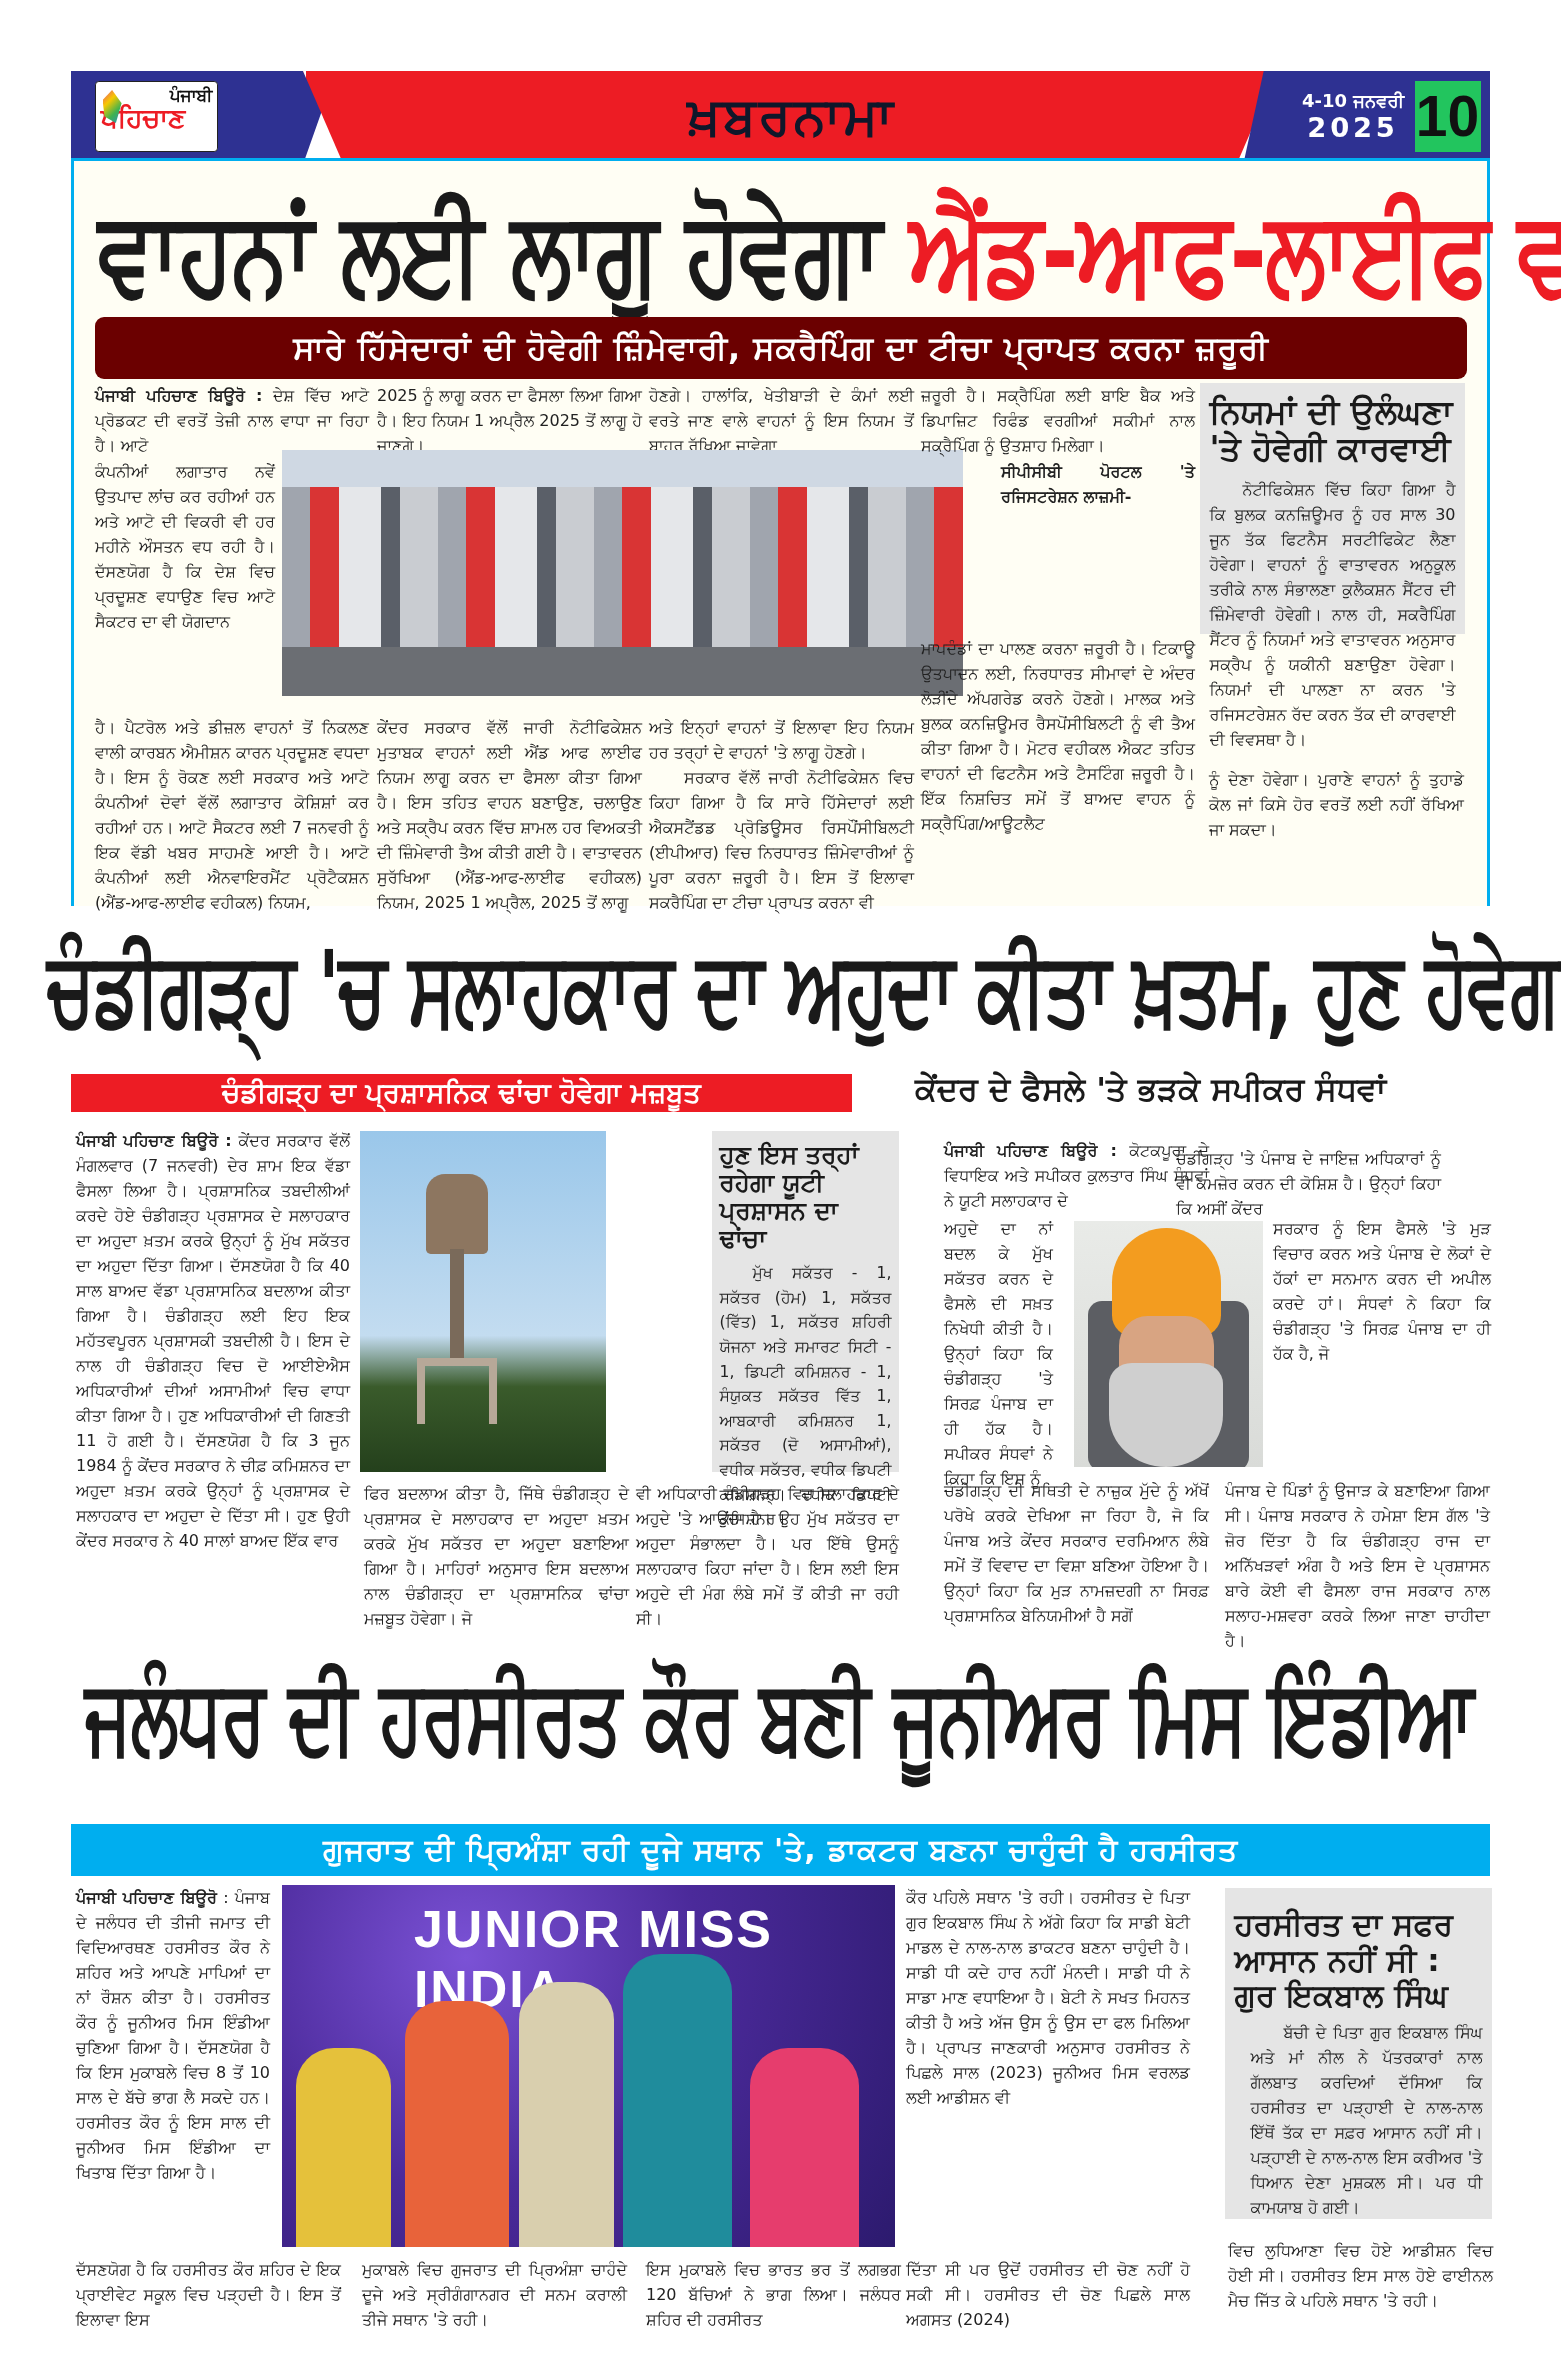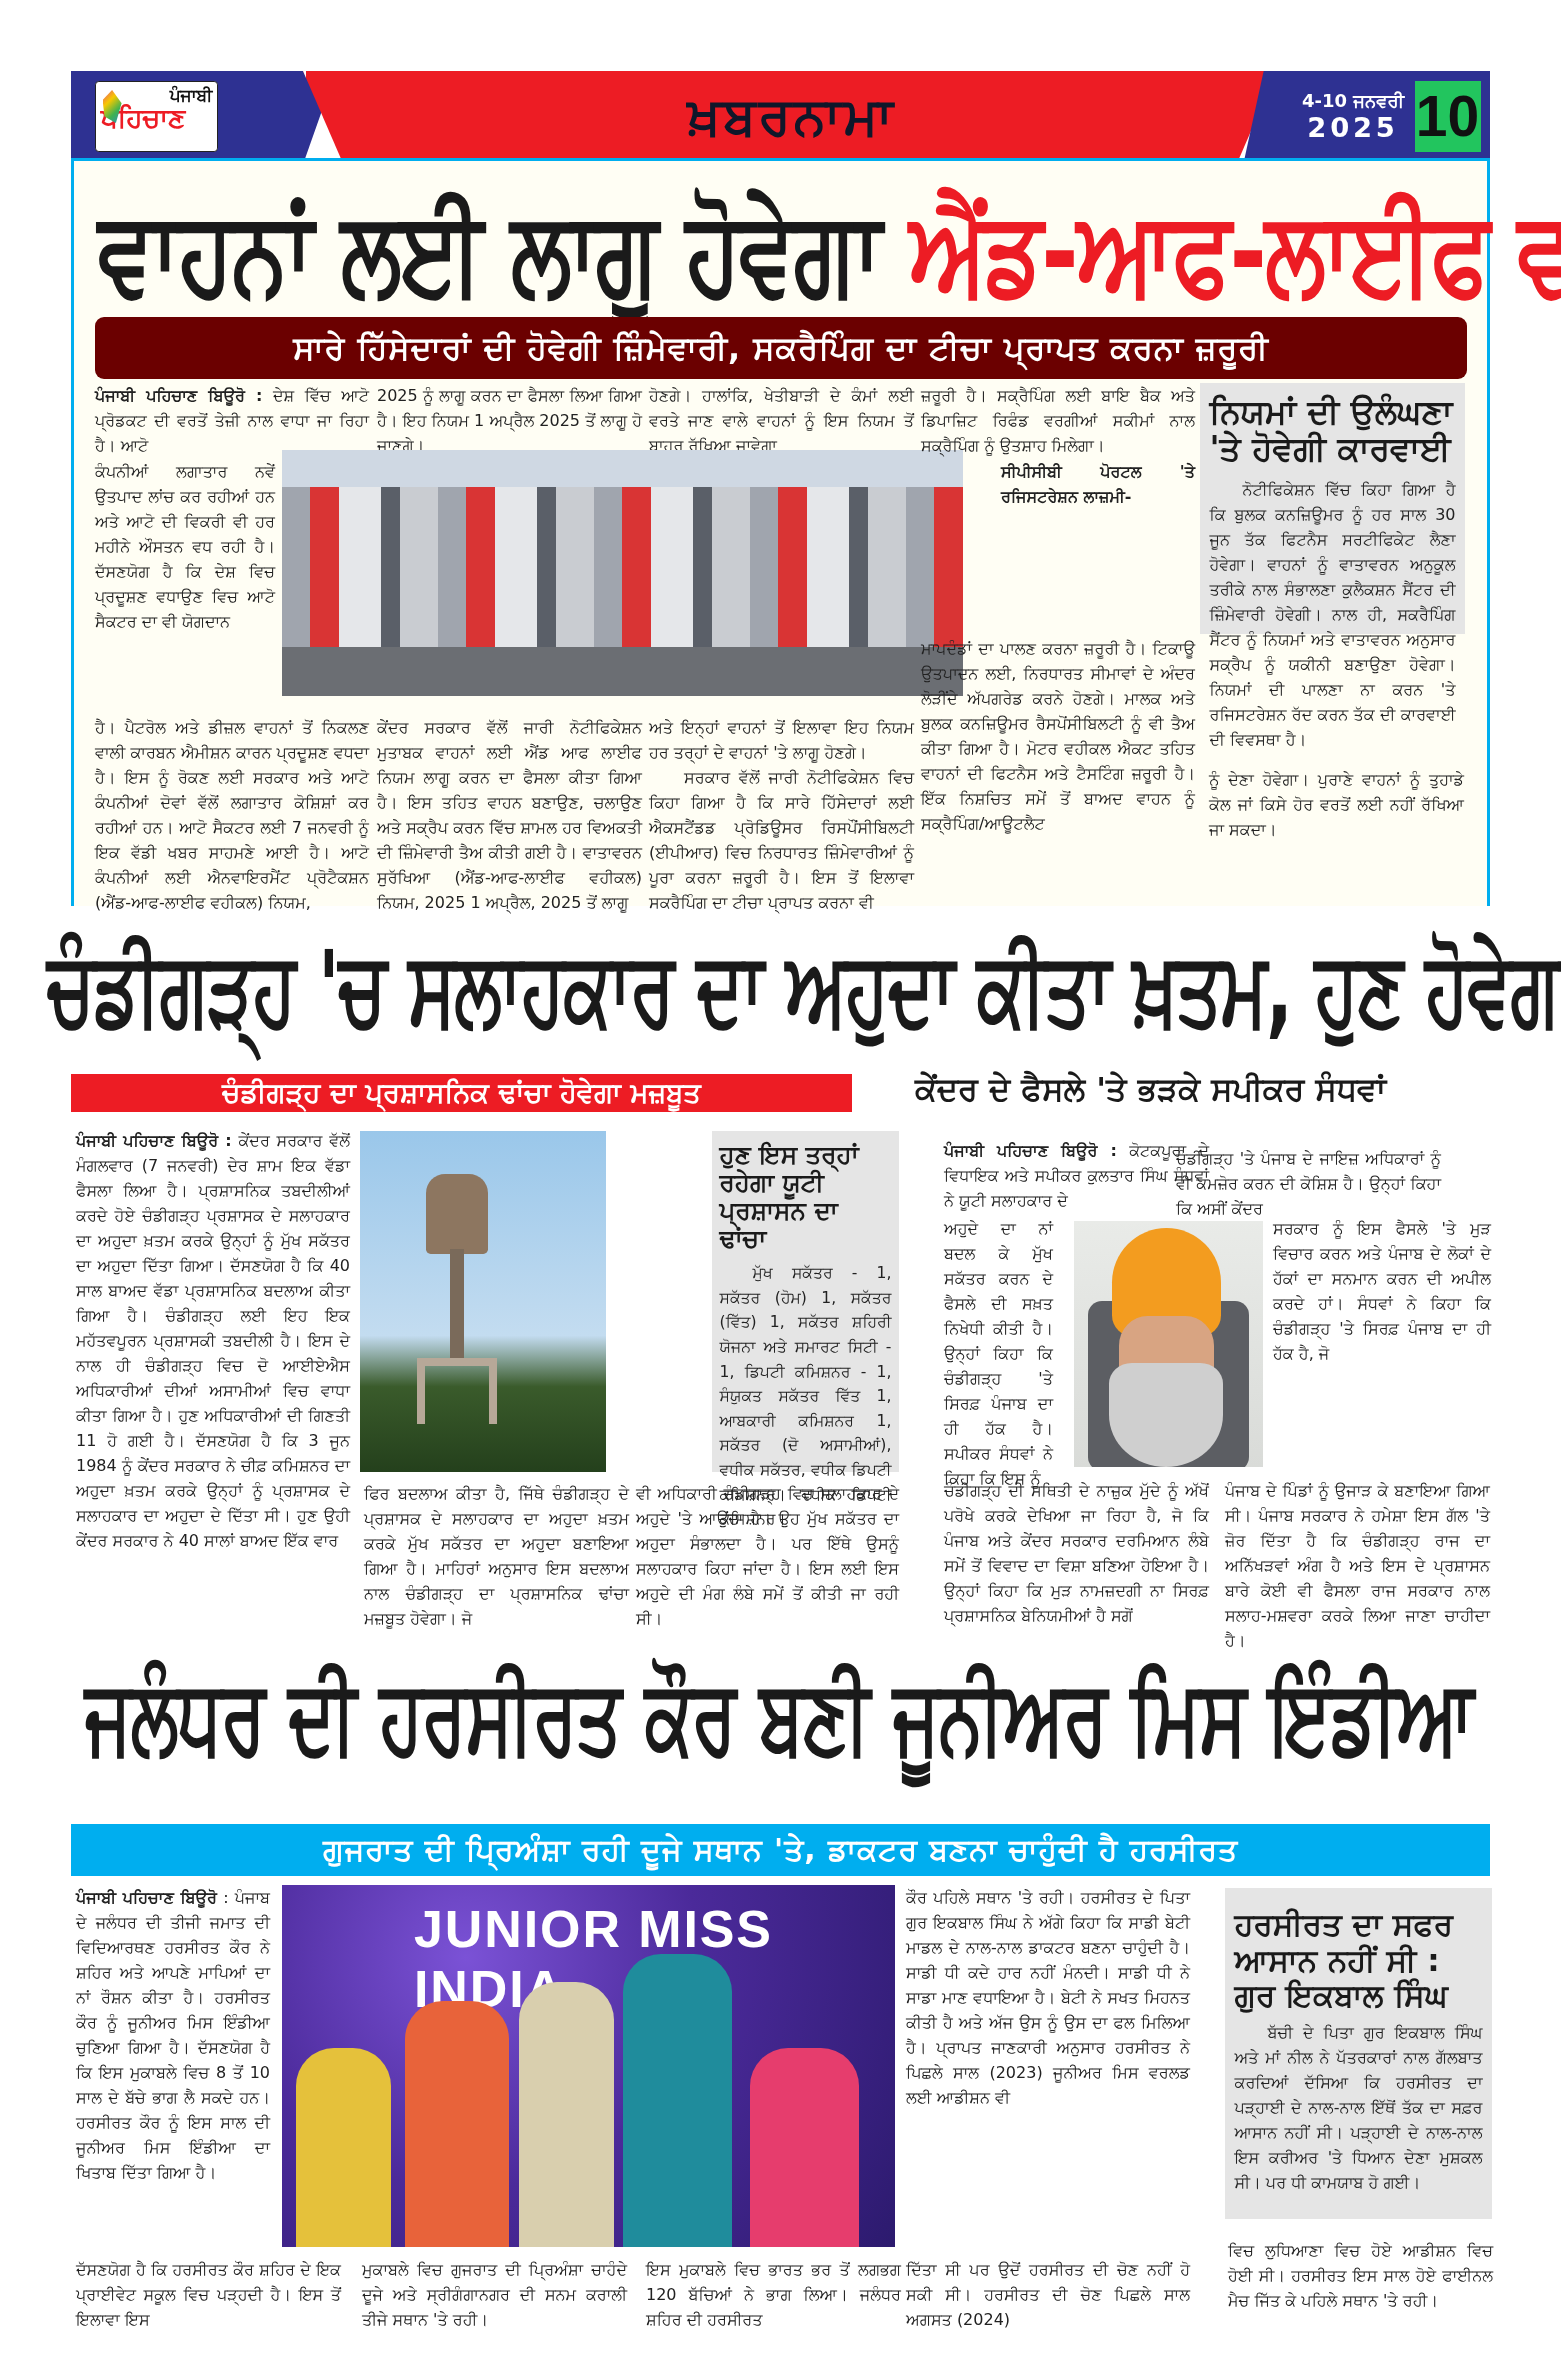--- a/index.html
+++ b/index.html
@@ -182,16 +182,16 @@
 
 <div class="col" style="left:76px; top:2257px; width:265px;">ਦੱਸਣਯੋਗ ਹੈ ਕਿ ਹਰਸੀਰਤ ਕੌਰ ਸ਼ਹਿਰ ਦੇ ਇਕ ਪ੍ਰਾਈਵੇਟ ਸਕੂਲ ਵਿਚ ਪੜ੍ਹਦੀ ਹੈ। ਇਸ ਤੋਂ ਇਲਾਵਾ ਇਸ</div>
 <div class="col" style="left:362px; top:2257px; width:265px;">ਮੁਕਾਬਲੇ ਵਿਚ ਗੁਜਰਾਤ ਦੀ ਪ੍ਰਿਅੰਸ਼ਾ ਚਾਹੰਦੇ ਦੂਜੇ ਅਤੇ ਸ੍ਰੀਗੰਗਾਨਗਰ ਦੀ ਸਨਮ ਕਰਾਲੀ ਤੀਜੇ ਸਥਾਨ 'ਤੇ ਰਹੀ।</div>
 <div class="col" style="left:646px; top:2257px; width:255px;">ਇਸ ਮੁਕਾਬਲੇ ਵਿਚ ਭਾਰਤ ਭਰ ਤੋਂ ਲਗਭਗ 120 ਬੱਚਿਆਂ ਨੇ ਭਾਗ ਲਿਆ। ਜਲੰਧਰ ਸ਼ਹਿਰ ਦੀ ਹਰਸੀਰਤ</div>
 
 <div class="col" style="left:906px; top:1885px; width:284px;">ਕੌਰ ਪਹਿਲੇ ਸਥਾਨ 'ਤੇ ਰਹੀ। ਹਰਸੀਰਤ ਦੇ ਪਿਤਾ ਗੁਰ ਇਕਬਾਲ ਸਿੰਘ ਨੇ ਅੱਗੇ ਕਿਹਾ ਕਿ ਸਾਡੀ ਬੇਟੀ ਮਾਡਲ ਦੇ ਨਾਲ-ਨਾਲ ਡਾਕਟਰ ਬਣਨਾ ਚਾਹੁੰਦੀ ਹੈ। ਸਾਡੀ ਧੀ ਕਦੇ ਹਾਰ ਨਹੀਂ ਮੰਨਦੀ। ਸਾਡੀ ਧੀ ਨੇ ਸਾਡਾ ਮਾਣ ਵਧਾਇਆ ਹੈ। ਬੇਟੀ ਨੇ ਸਖਤ ਮਿਹਨਤ ਕੀਤੀ ਹੈ ਅਤੇ ਅੱਜ ਉਸ ਨੂੰ ਉਸ ਦਾ ਫਲ ਮਿਲਿਆ ਹੈ। ਪ੍ਰਾਪਤ ਜਾਣਕਾਰੀ ਅਨੁਸਾਰ ਹਰਸੀਰਤ ਨੇ ਪਿਛਲੇ ਸਾਲ (2023) ਜੂਨੀਅਰ ਮਿਸ ਵਰਲਡ ਲਈ ਆਡੀਸ਼ਨ ਵੀ</div>
 <div class="col" style="left:906px; top:2257px; width:284px;">ਦਿੱਤਾ ਸੀ ਪਰ ਉਦੋਂ ਹਰਸੀਰਤ ਦੀ ਚੋਣ ਨਹੀਂ ਹੋ ਸਕੀ ਸੀ। ਹਰਸੀਰਤ ਦੀ ਚੋਣ ਪਿਛਲੇ ਸਾਲ ਅਗਸਤ (2024)</div>
 
 <div class="sidebox" style="left:1225px; top:1888px; width:267px; height:331px; padding:19px 9.5px;">
   <h3 style="font-size:31px;">ਹਰਸੀਰਤ ਦਾ ਸਫਰ ਆਸਾਨ ਨਹੀਂ ਸੀ : ਗੁਰ ਇਕਬਾਲ ਸਿੰਘ</h3>
-  <p style="margin-top:5.7px;">ਬੱਚੀ ਦੇ ਪਿਤਾ ਗੁਰ ਇਕਬਾਲ ਸਿੰਘ ਅਤੇ ਮਾਂ ਨੀਲ ਨੇ ਪੱਤਰਕਾਰਾਂ ਨਾਲ ਗੱਲਬਾਤ ਕਰਦਿਆਂ ਦੱਸਿਆ ਕਿ ਹਰਸੀਰਤ ਦਾ ਪੜ੍ਹਾਈ ਦੇ ਨਾਲ-ਨਾਲ ਇੱਥੋਂ ਤੱਕ ਦਾ ਸਫ਼ਰ ਆਸਾਨ ਨਹੀਂ ਸੀ। ਪੜ੍ਹਾਈ ਦੇ ਨਾਲ-ਨਾਲ ਇਸ ਕਰੀਅਰ 'ਤੇ ਧਿਆਨ ਦੇਣਾ ਮੁਸ਼ਕਲ ਸੀ। ਪਰ ਧੀ ਕਾਮਯਾਬ ਹੋ ਗਈ।</p>
+  <p style="margin-top:5.7px;margin-left:16px;">ਬੱਚੀ ਦੇ ਪਿਤਾ ਗੁਰ ਇਕਬਾਲ ਸਿੰਘ ਅਤੇ ਮਾਂ ਨੀਲ ਨੇ ਪੱਤਰਕਾਰਾਂ ਨਾਲ ਗੱਲਬਾਤ ਕਰਦਿਆਂ ਦੱਸਿਆ ਕਿ ਹਰਸੀਰਤ ਦਾ ਪੜ੍ਹਾਈ ਦੇ ਨਾਲ-ਨਾਲ ਇੱਥੋਂ ਤੱਕ ਦਾ ਸਫ਼ਰ ਆਸਾਨ ਨਹੀਂ ਸੀ। ਪੜ੍ਹਾਈ ਦੇ ਨਾਲ-ਨਾਲ ਇਸ ਕਰੀਅਰ 'ਤੇ ਧਿਆਨ ਦੇਣਾ ਮੁਸ਼ਕਲ ਸੀ। ਪਰ ਧੀ ਕਾਮਯਾਬ ਹੋ ਗਈ।</p>
 </div>
 <div class="col" style="left:1228px; top:2238px; width:265px;">ਵਿਚ ਲੁਧਿਆਣਾ ਵਿਚ ਹੋਏ ਆਡੀਸ਼ਨ ਵਿਚ ਹੋਈ ਸੀ। ਹਰਸੀਰਤ ਇਸ ਸਾਲ ਹੋਏ ਫਾਈਨਲ ਮੈਚ ਜਿੱਤ ਕੇ ਪਹਿਲੇ ਸਥਾਨ 'ਤੇ ਰਹੀ।</div>
 
 
 </body></html>

